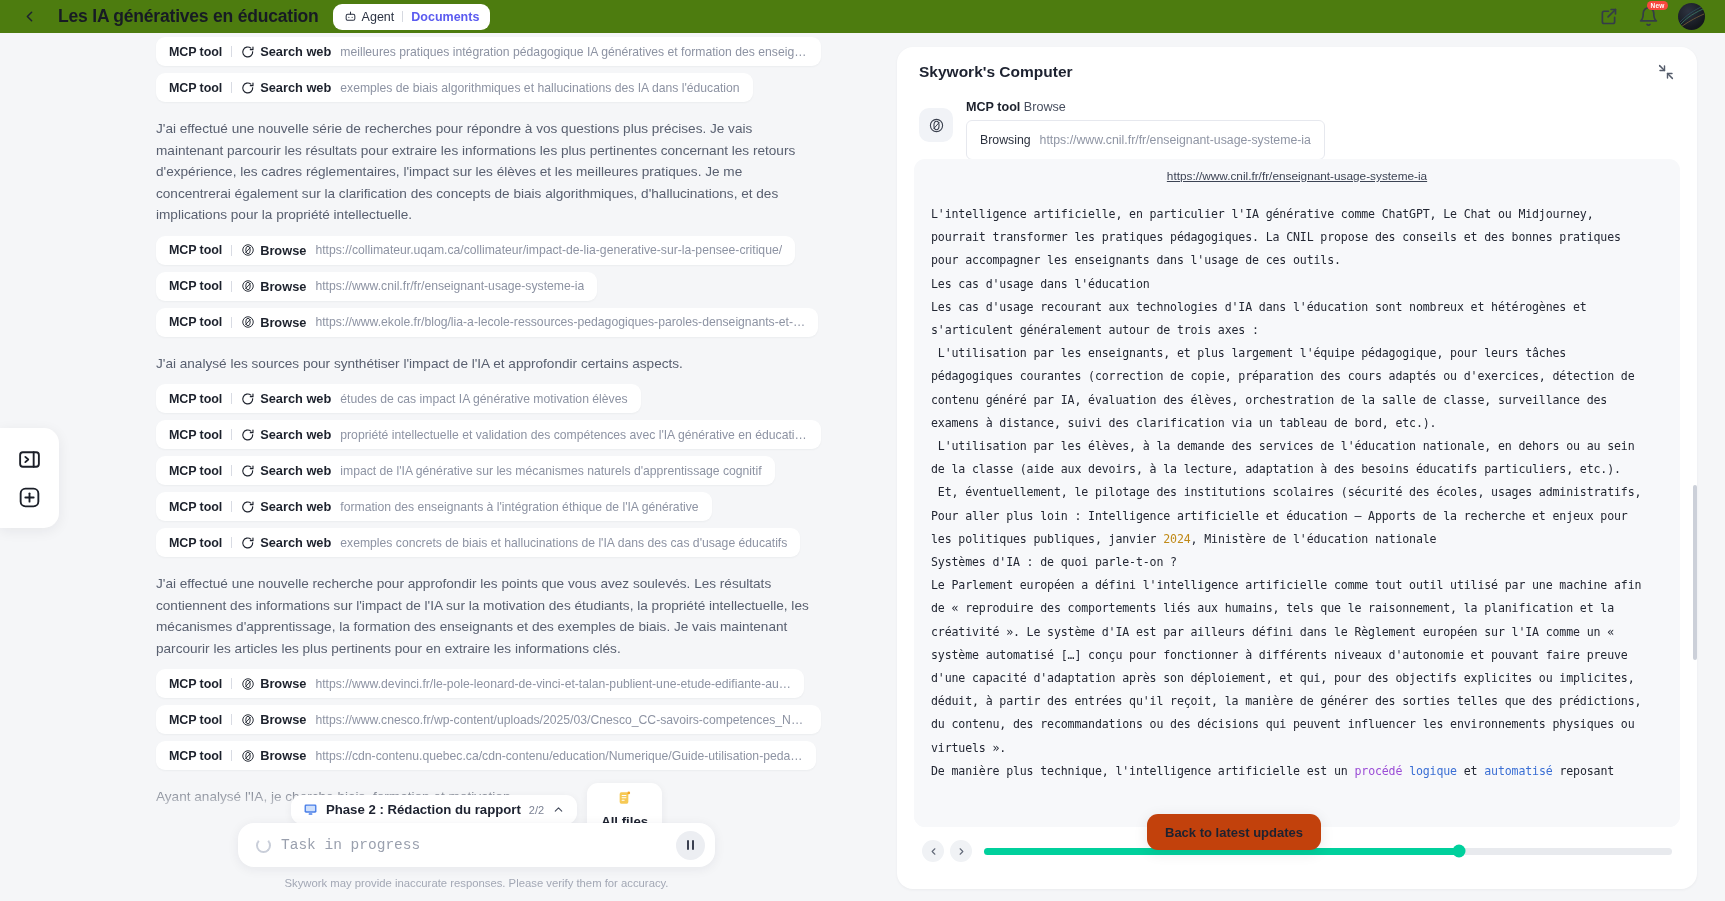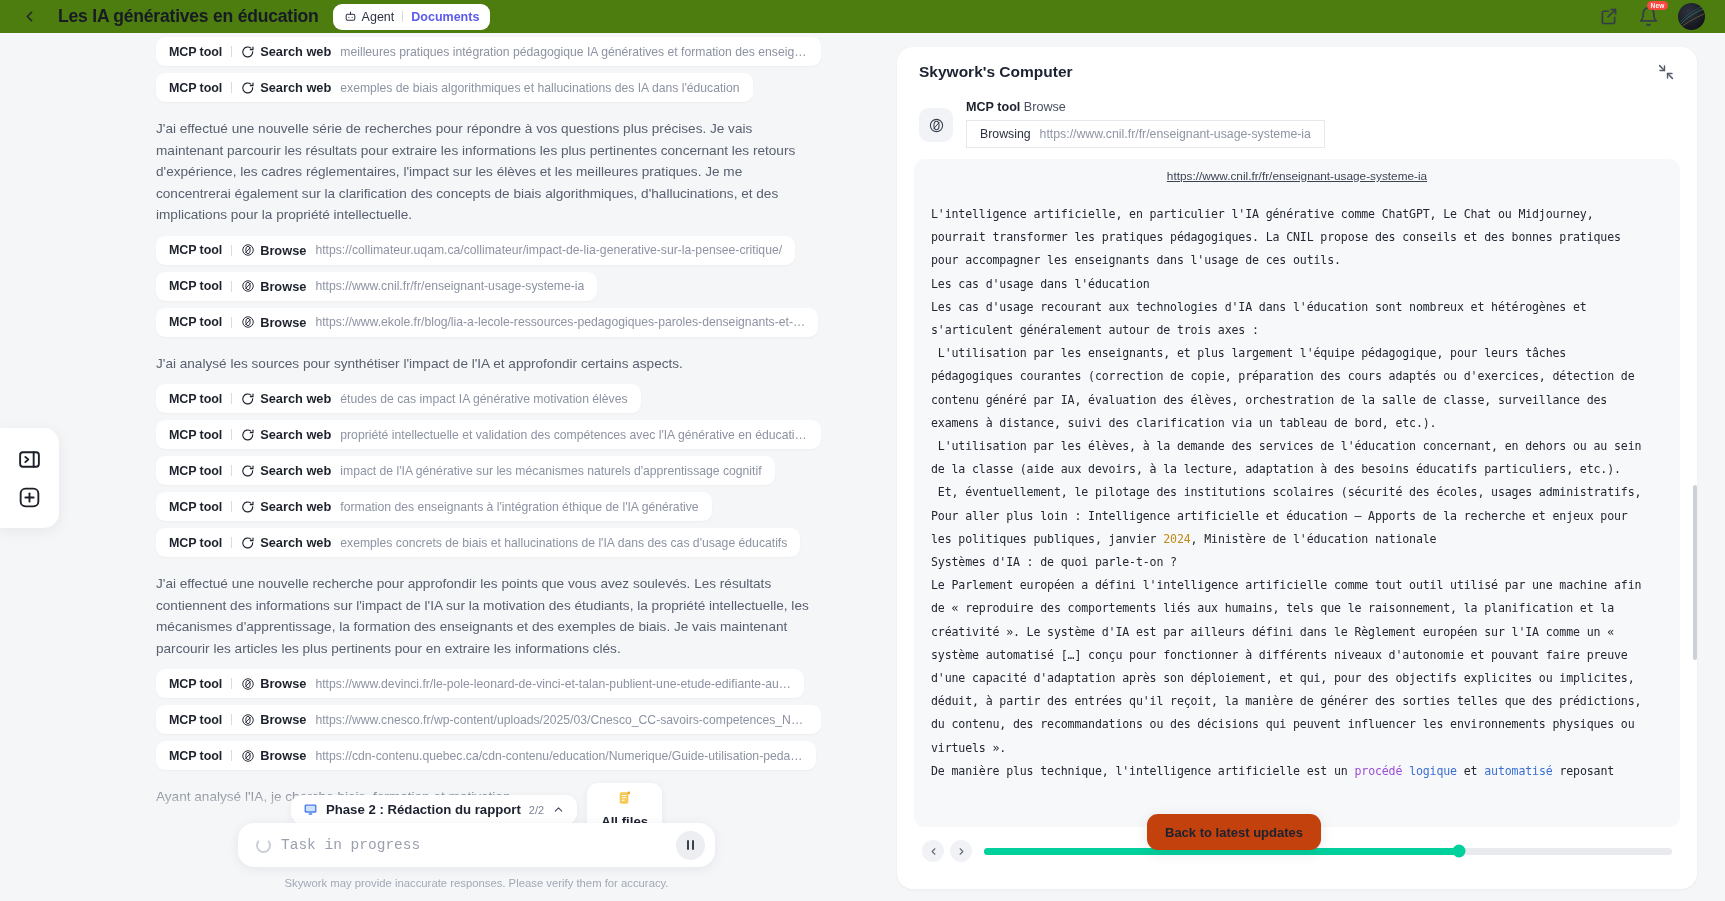--- a/index.html
+++ b/index.html
@@ -161,21 +161,21 @@
   .tool-sq {
     width: 34px; height: 34px; border-radius: 10px; background: #f1f3f7;
     display: flex; align-items: center; justify-content: center; color: #3b414f; flex: 0 0 auto;
     margin-top: 8px;
   }
   .tool-lines { flex: 1; min-width: 0; }
   .tool-l1 { font-size: 12.6px; color: #474e5e; margin-bottom: 6px; }
   .tool-l1 b { font-weight: 700; color: #1c212c; }
   .browsing-chip {
     display: inline-flex; align-items: center; gap: 9px;
-    border: 1px solid #e6e8ee; border-radius: 0; padding: 6px 13px;
+    border: 1px solid #e6e8ee; border-radius: 6px; padding: 12px 13px;
     background: #fff; cursor: pointer; max-width: 600px;
   }
   .browsing-k { font-size: 12.3px; color: #2b313e; font-weight: 500; }
   .browsing-v { font-size: 12.3px; color: #8f95a4; white-space: nowrap; overflow: hidden; text-overflow: ellipsis; }
 
   .viewer {
     position: absolute; left: 17px; top: 112px; width: 766px; height: 668px;
     background: #f7f8fa; border-radius: 11px; overflow: hidden;
   }
   .viewer-url {
@@ -505,21 +505,21 @@
           <div class="doc-line">L'intelligence artificielle, en particulier l'IA générative comme ChatGPT, Le Chat ou Midjourney,</div>
           <div class="doc-line">pourrait transformer les pratiques pédagogiques. La CNIL propose des conseils et des bonnes pratiques</div>
           <div class="doc-line">pour accompagner les enseignants dans l'usage de ces outils.</div>
           <div class="doc-line">Les cas d'usage dans l'éducation</div>
           <div class="doc-line">Les cas d'usage recourant aux technologies d'IA dans l'éducation sont nombreux et hétérogènes et</div>
           <div class="doc-line">s'articulent généralement autour de trois axes :</div>
           <div class="doc-line"> L'utilisation par les enseignants, et plus largement l'équipe pédagogique, pour leurs tâches</div>
           <div class="doc-line">pédagogiques courantes (correction de copie, préparation des cours adaptés ou d'exercices, détection de</div>
           <div class="doc-line">contenu généré par IA, évaluation des élèves, orchestration de la salle de classe, surveillance des</div>
           <div class="doc-line">examens à distance, suivi des clarification via un tableau de bord, etc.).</div>
-          <div class="doc-line"> L'utilisation par les élèves, à la demande des services de l'éducation concernant, en dehors ou au sein</div>
+          <div class="doc-line"> L'utilisation par les élèves, à la demande des services de l'éducation nationale, en dehors ou au sein</div>
           <div class="doc-line">de la classe (aide aux devoirs, à la lecture, adaptation à des besoins éducatifs particuliers, etc.).</div>
           <div class="doc-line"> Et, éventuellement, le pilotage des institutions scolaires (sécurité des écoles, usages administratifs,</div>
           <div class="doc-line">Pour aller plus loin : Intelligence artificielle et éducation – Apports de la recherche et enjeux pour</div>
           <div class="doc-line">les politiques publiques, janvier <span class="hl-year">2024</span>, Ministère de l'éducation nationale</div>
           <div class="doc-line">Systèmes d'IA : de quoi parle-t-on ?</div>
           <div class="doc-line">Le Parlement européen a défini l'intelligence artificielle comme tout outil utilisé par une machine afin</div>
           <div class="doc-line">de « reproduire des comportements liés aux humains, tels que le raisonnement, la planification et la</div>
           <div class="doc-line">créativité ». Le système d'IA est par ailleurs défini dans le Règlement européen sur l'IA comme un «</div>
           <div class="doc-line">système automatisé […] conçu pour fonctionner à différents niveaux d'autonomie et pouvant faire preuve</div>
           <div class="doc-line">d'une capacité d'adaptation après son déploiement, et qui, pour des objectifs explicites ou implicites,</div>

